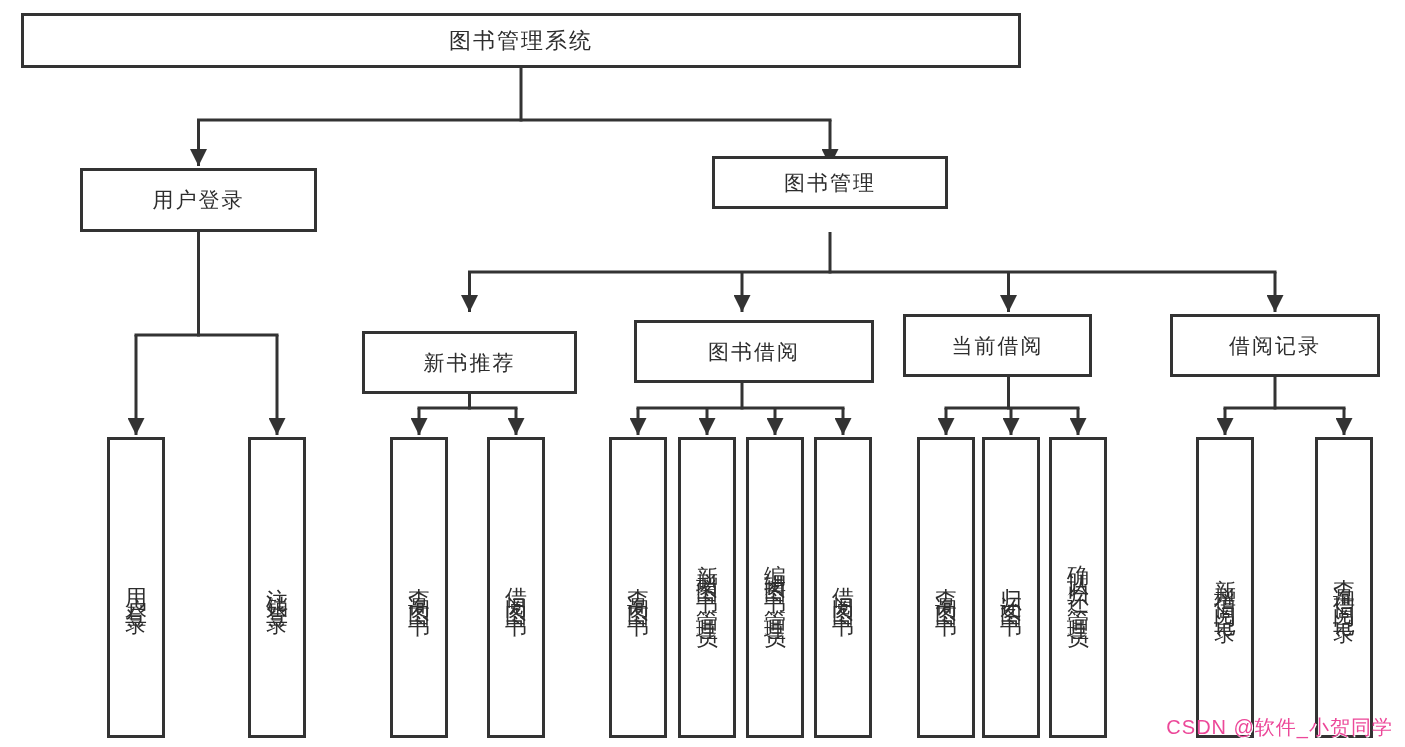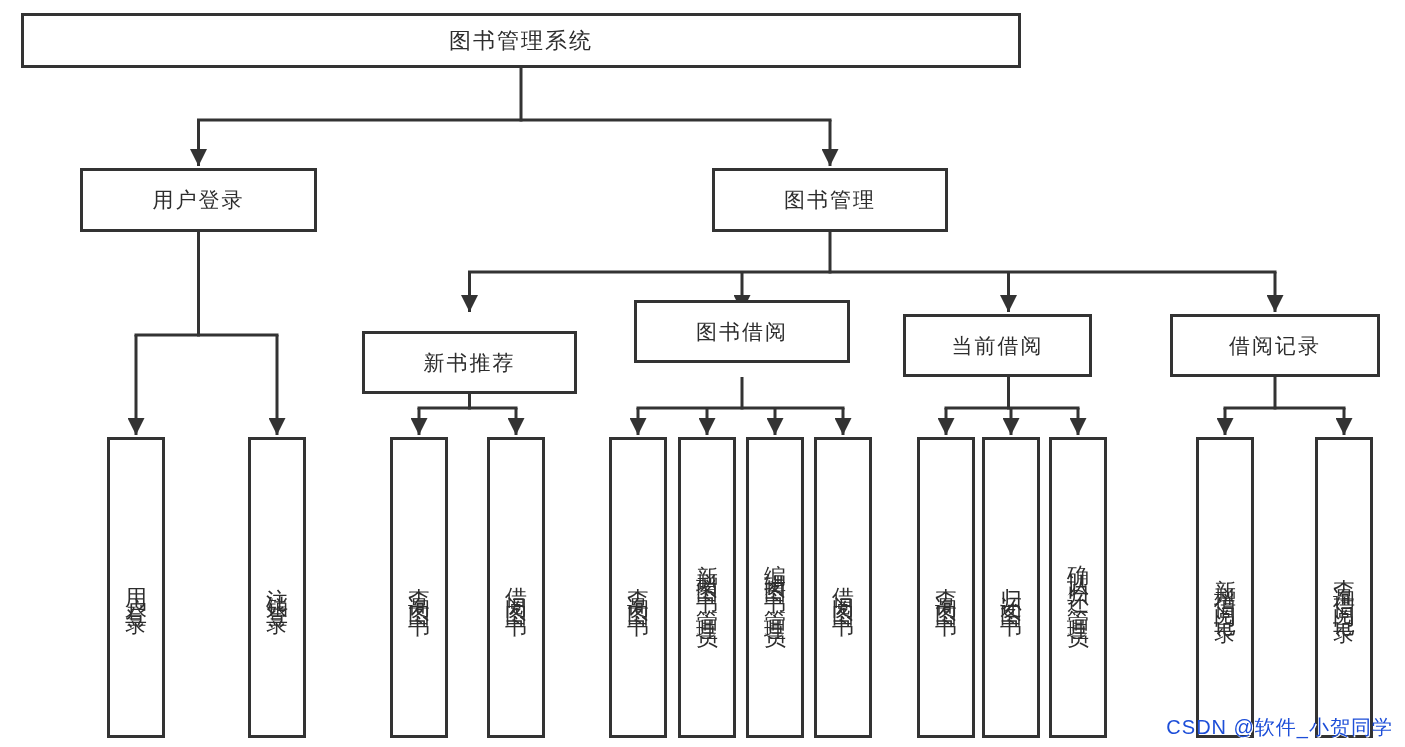--- a/index.html
+++ b/index.html
@@ -35,21 +35,21 @@
     line-height: 1;
     text-align: center;
   }
   .watermark {
     position: absolute;
     right: 12px;
     bottom: 6px;
     z-index: 3;
     font-size: 20px;
     letter-spacing: 1px;
-    color: #1d4ed8;
+    color: #ec4899;
     text-shadow: 1px 1px 0 #ffffff;
     white-space: nowrap;
   }
 </style>
 </head>
 <body>
 
 <div id="stage">
 
   <svg id="wires" width="1405" height="747" viewBox="0 0 1405 747">
@@ -98,24 +98,24 @@
       <line x1="1275" y1="377" x2="1275" y2="409.5"></line>
       <line x1="1223.5" y1="408" x2="1345.5" y2="408"></line>
       <line x1="1225" y1="408" x2="1225" y2="435" marker-end="url(#arrow)"></line>
       <line x1="1344" y1="408" x2="1344" y2="435" marker-end="url(#arrow)"></line>
     </g>
   </svg>
 
   <div class="node hbox rootbox" style="left:21px; top:13px; width:1000px; height:55px;">图书管理系统</div>
 
   <div class="node hbox" style="left:80px; top:168px; width:237px; height:64px;">用户登录</div>
-  <div class="node hbox" style="left:712px; top:168px; width:236px; height:64px;font-family:Liberation Serif, serif;">图书管理</div>
+  <div class="node hbox" style="left:712px; top:156px; width:236px; height:53px;font-family:Liberation Serif, serif;">图书管理</div>
 
   <div class="node hbox" style="left:362px; top:314px; width:215px; height:63px;margin-top:17px;">新书推荐</div>
-  <div class="node hbox" style="left:634px; top:300px; width:216px; height:63px;">图书借阅</div>
+  <div class="node hbox" style="left:634px; top:320px; width:240px; height:63px;">图书借阅</div>
   <div class="node hbox" style="left:903px; top:314px; width:189px; height:63px;">当前借阅</div>
   <div class="node hbox" style="left:1170px; top:314px; width:210px; height:63px;">借阅记录</div>
 
   <div class="node vbox" style="left:107px;">用户登录</div>
   <div class="node vbox" style="left:248px;">注销登录</div>
 
   <div class="node vbox" style="left:390px;">查询图书</div>
   <div class="node vbox" style="left:487px;">借阅图书</div>
 
   <div class="node vbox" style="left:609px;">查询图书</div>

